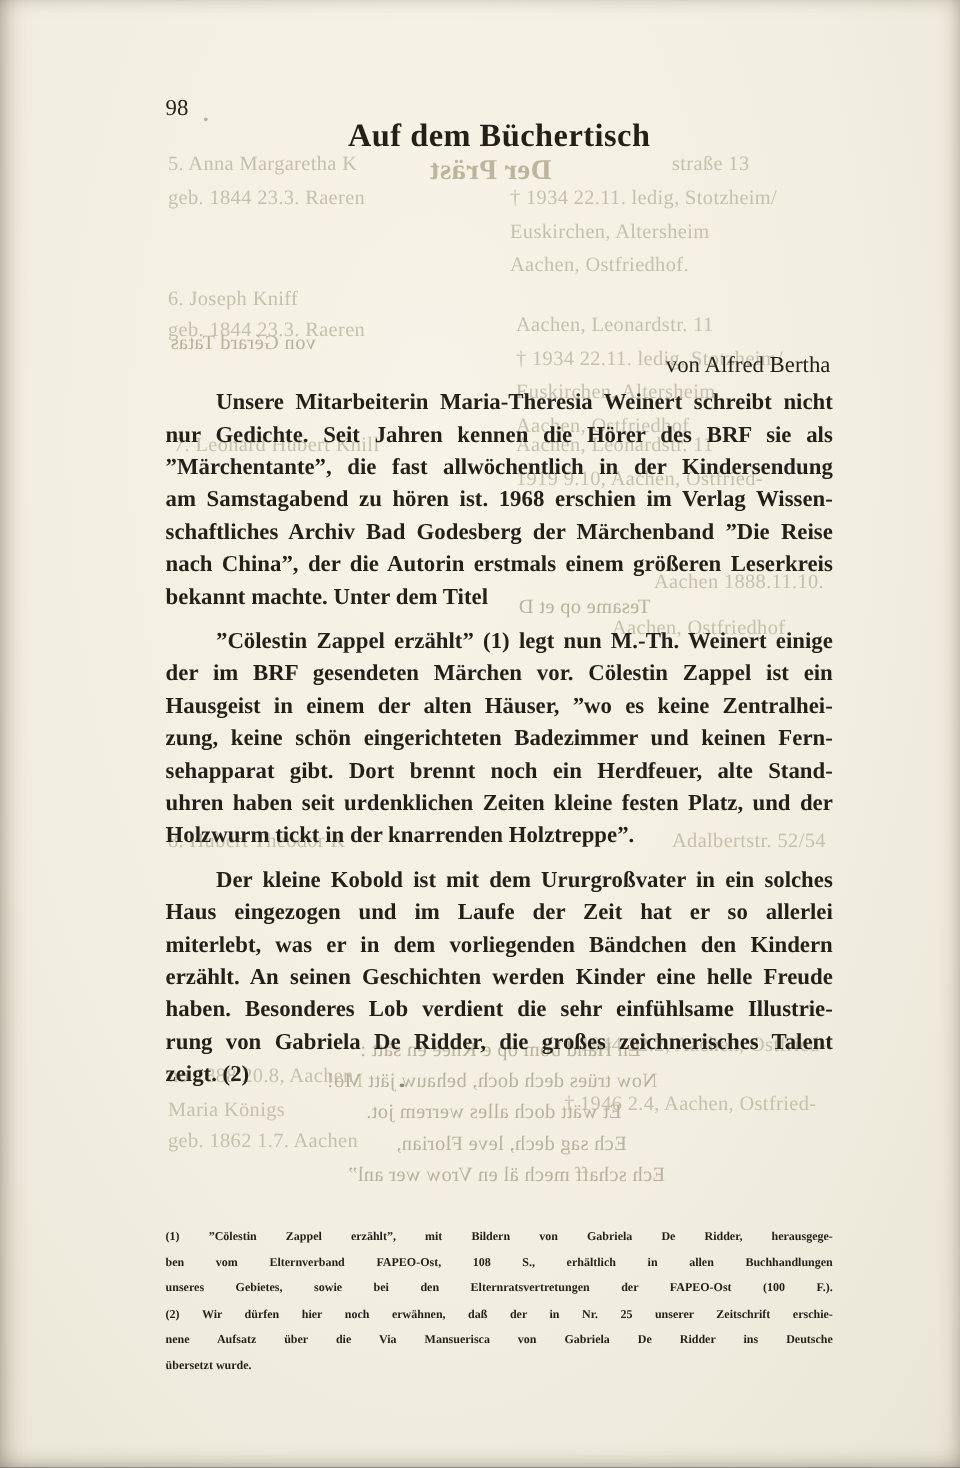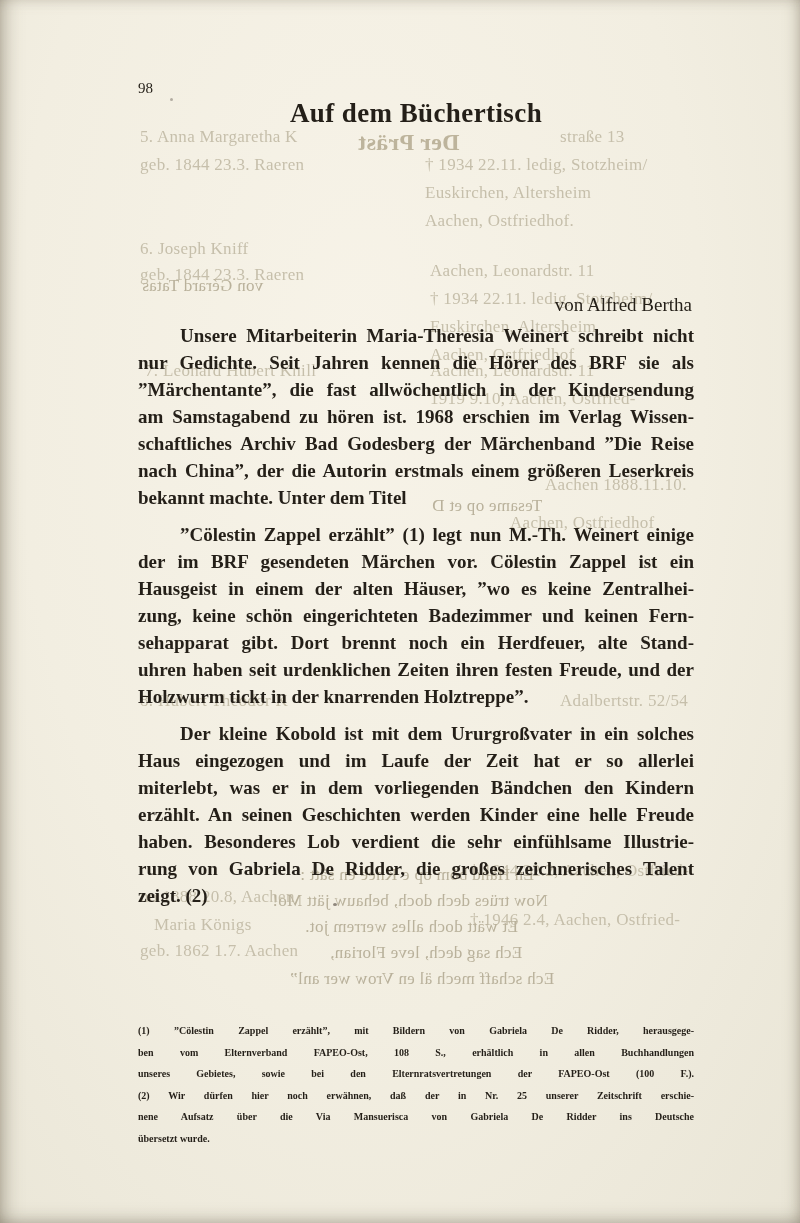--- a/index.html
+++ b/index.html
@@ -23,21 +23,21 @@
     position:absolute;
     white-space:nowrap;
     color:var(--ghost,#c6bfab);
     font-size:17px;line-height:1;
     letter-spacing:.3px;
   }
   .ghost.mir{transform:scaleX(-1);color:#b9b19b;}
   .ghost.bold{font-weight:700;color:#bdb49c;}
   .page-number{
     position:absolute;left:138px;top:80px;z-index:1;
-    font-size:15px;
+    font-size:19px;
   }
   .title{
     position:absolute;left:138px;top:99px;width:556px;z-index:1;
     margin:0;text-align:center;
     font-size:27px;font-weight:700;letter-spacing:.4px;line-height:1.1;
   }
   .byline{
     position:absolute;left:138px;top:294px;width:554px;z-index:1;
     text-align:right;font-size:19px;
   }
@@ -81,21 +81,21 @@
       <div class="ghost" style="left: 430px; top: 390px; text-align: center;">1919 9.10, Aachen, Ostfried-</div>
       <div class="ghost" style="left: 545px; top: 476px;">Aachen 1888.11.10.</div>
       <div class="ghost mir" style="left: 432px; top: 497px;">Tesame op et D</div>
       <div class="ghost" style="left: 510px; top: 514px;">Aachen, Ostfriedhof</div>
       <div class="ghost" style="left: 140px; top: 692px;">8. Hubert Theodor K</div>
       <div class="ghost" style="left: 560px; top: 692px;">Adalbertstr. 52/54</div>
       <div class="ghost" style="left: 470px; top: 862px;">† 1944 22.2, Aachen, Ostfried-</div>
       <div class="ghost mir" style="left: 300px; top: 866px;">En Hand böm op e Knee en sätt :</div>
       <div class="ghost" style="left: 140px; top: 888px;">no 1888 20.8, Aachen</div>
       <div class="ghost mir" style="left: 272px; top: 892px;">Now trües dech doch, behauw jätt Mo!</div>
-      <div class="ghost" style="left: 140px; top: 916px; margin-left: 14px;">Maria Königs</div>
+      <div class="ghost" style="left: 140px; top: 916px;">Maria Königs</div>
       <div class="ghost" style="left: 470px; top: 880px; margin-top: 31px;">† 1946 2.4, Aachen, Ostfried-</div>
       <div class="ghost mir" style="left: 305px; top: 918px;">Et wätt doch alles werrem jot.</div>
       <div class="ghost" style="left: 140px; top: 942px;">geb. 1862 1.7. Aachen</div>
       <div class="ghost mir" style="left: 330px; top: 944px;">Ech sag dech, leve Florian,</div>
       <div class="ghost mir" style="left: 290px; top: 970px;">Ech schaff mech äl en Vrow wer anl”</div>
     </div>
   <div class="page-number">98</div>
   <h1 class="title">Auf dem Büchertisch</h1>
   <div class="byline">von Alfred Bertha</div>
   <div class="body-text" id="body-text">
@@ -107,21 +107,21 @@
         <div class="line just">schaftliches Archiv Bad Godesberg der Märchenband ”Die Reise</div>
         <div class="line just">nach China”, der die Autorin erstmals einem größeren Leserkreis</div>
         <div class="line">bekannt machte. Unter dem Titel</div>
       </div>
       <div class="para">
         <div class="line just ind"><b>”Cölestin Zappel erzählt”</b> (1) legt nun M.-Th. Weinert einige</div>
         <div class="line just">der im BRF gesendeten Märchen vor. Cölestin Zappel ist ein</div>
         <div class="line just">Hausgeist in einem der alten Häuser, ”wo es keine Zentralhei-</div>
         <div class="line just">zung, keine schön eingerichteten Badezimmer und keinen Fern-</div>
         <div class="line just">sehapparat gibt. Dort brennt noch ein Herdfeuer, alte Stand-</div>
-        <div class="line just">uhren haben seit urdenklichen Zeiten ihren festen Freude, und der</div>
+        <div class="line just">uhren haben seit urdenklichen Zeiten kleine festen Platz, und der</div>
         <div class="line">Holzwurm tickt in der knarrenden Holztreppe”.</div>
       </div>
       <div class="para">
         <div class="line just ind">Der kleine Kobold ist mit dem Ururgroßvater in ein solches</div>
         <div class="line just">Haus eingezogen und im Laufe der Zeit hat er so allerlei</div>
         <div class="line just">miterlebt, was er in dem vorliegenden Bändchen den Kindern</div>
         <div class="line just">erzählt. An seinen Geschichten werden Kinder eine helle Freude</div>
         <div class="line just">haben. Besonderes Lob verdient die sehr einfühlsame Illustrie-</div>
         <div class="line just">rung von Gabriela De Ridder, die großes zeichnerisches Talent</div>
         <div class="line">zeigt. (2)</div>

